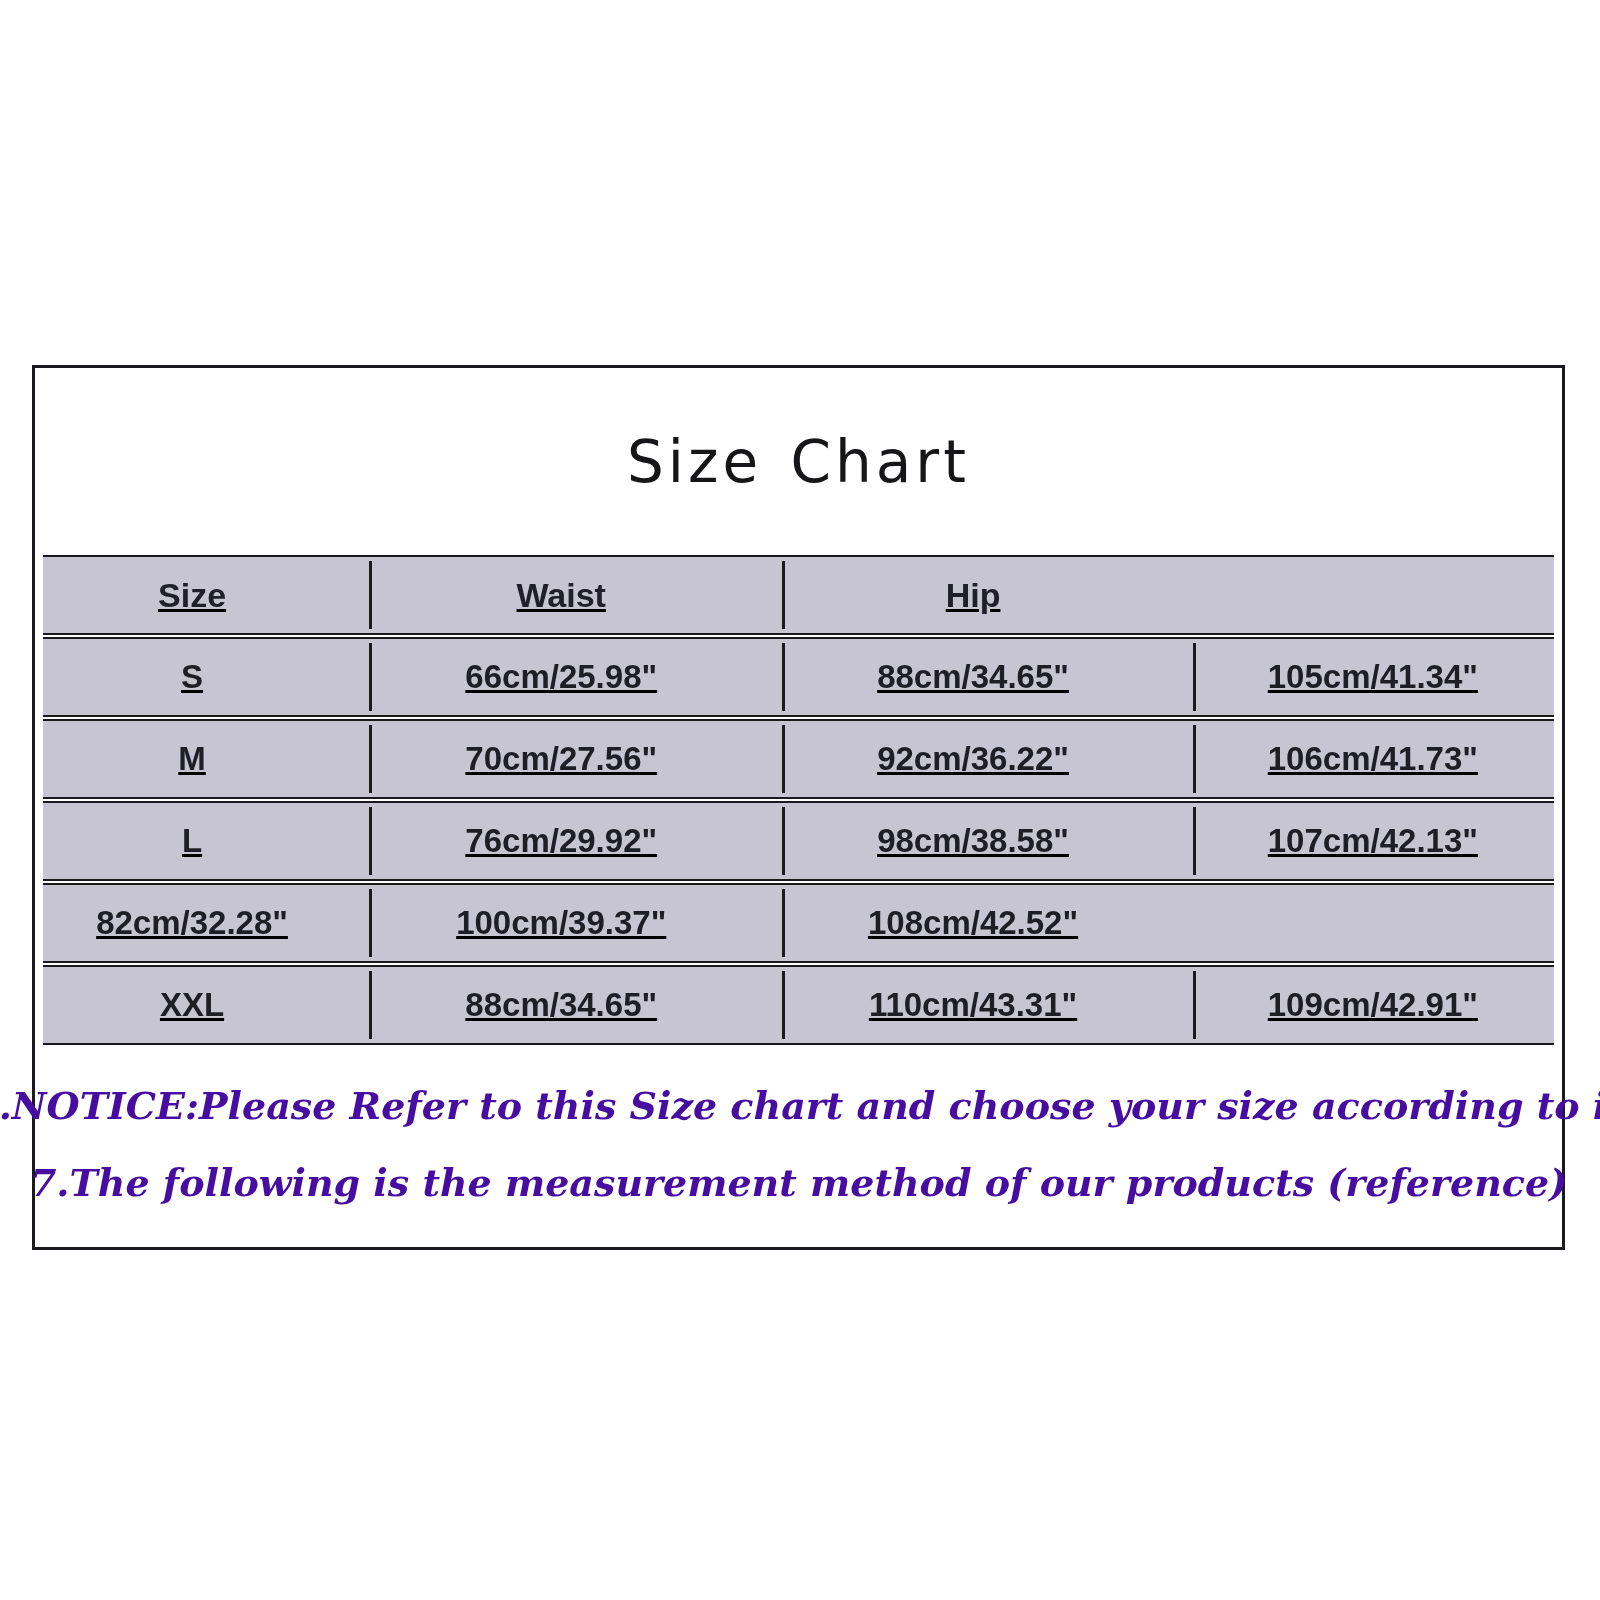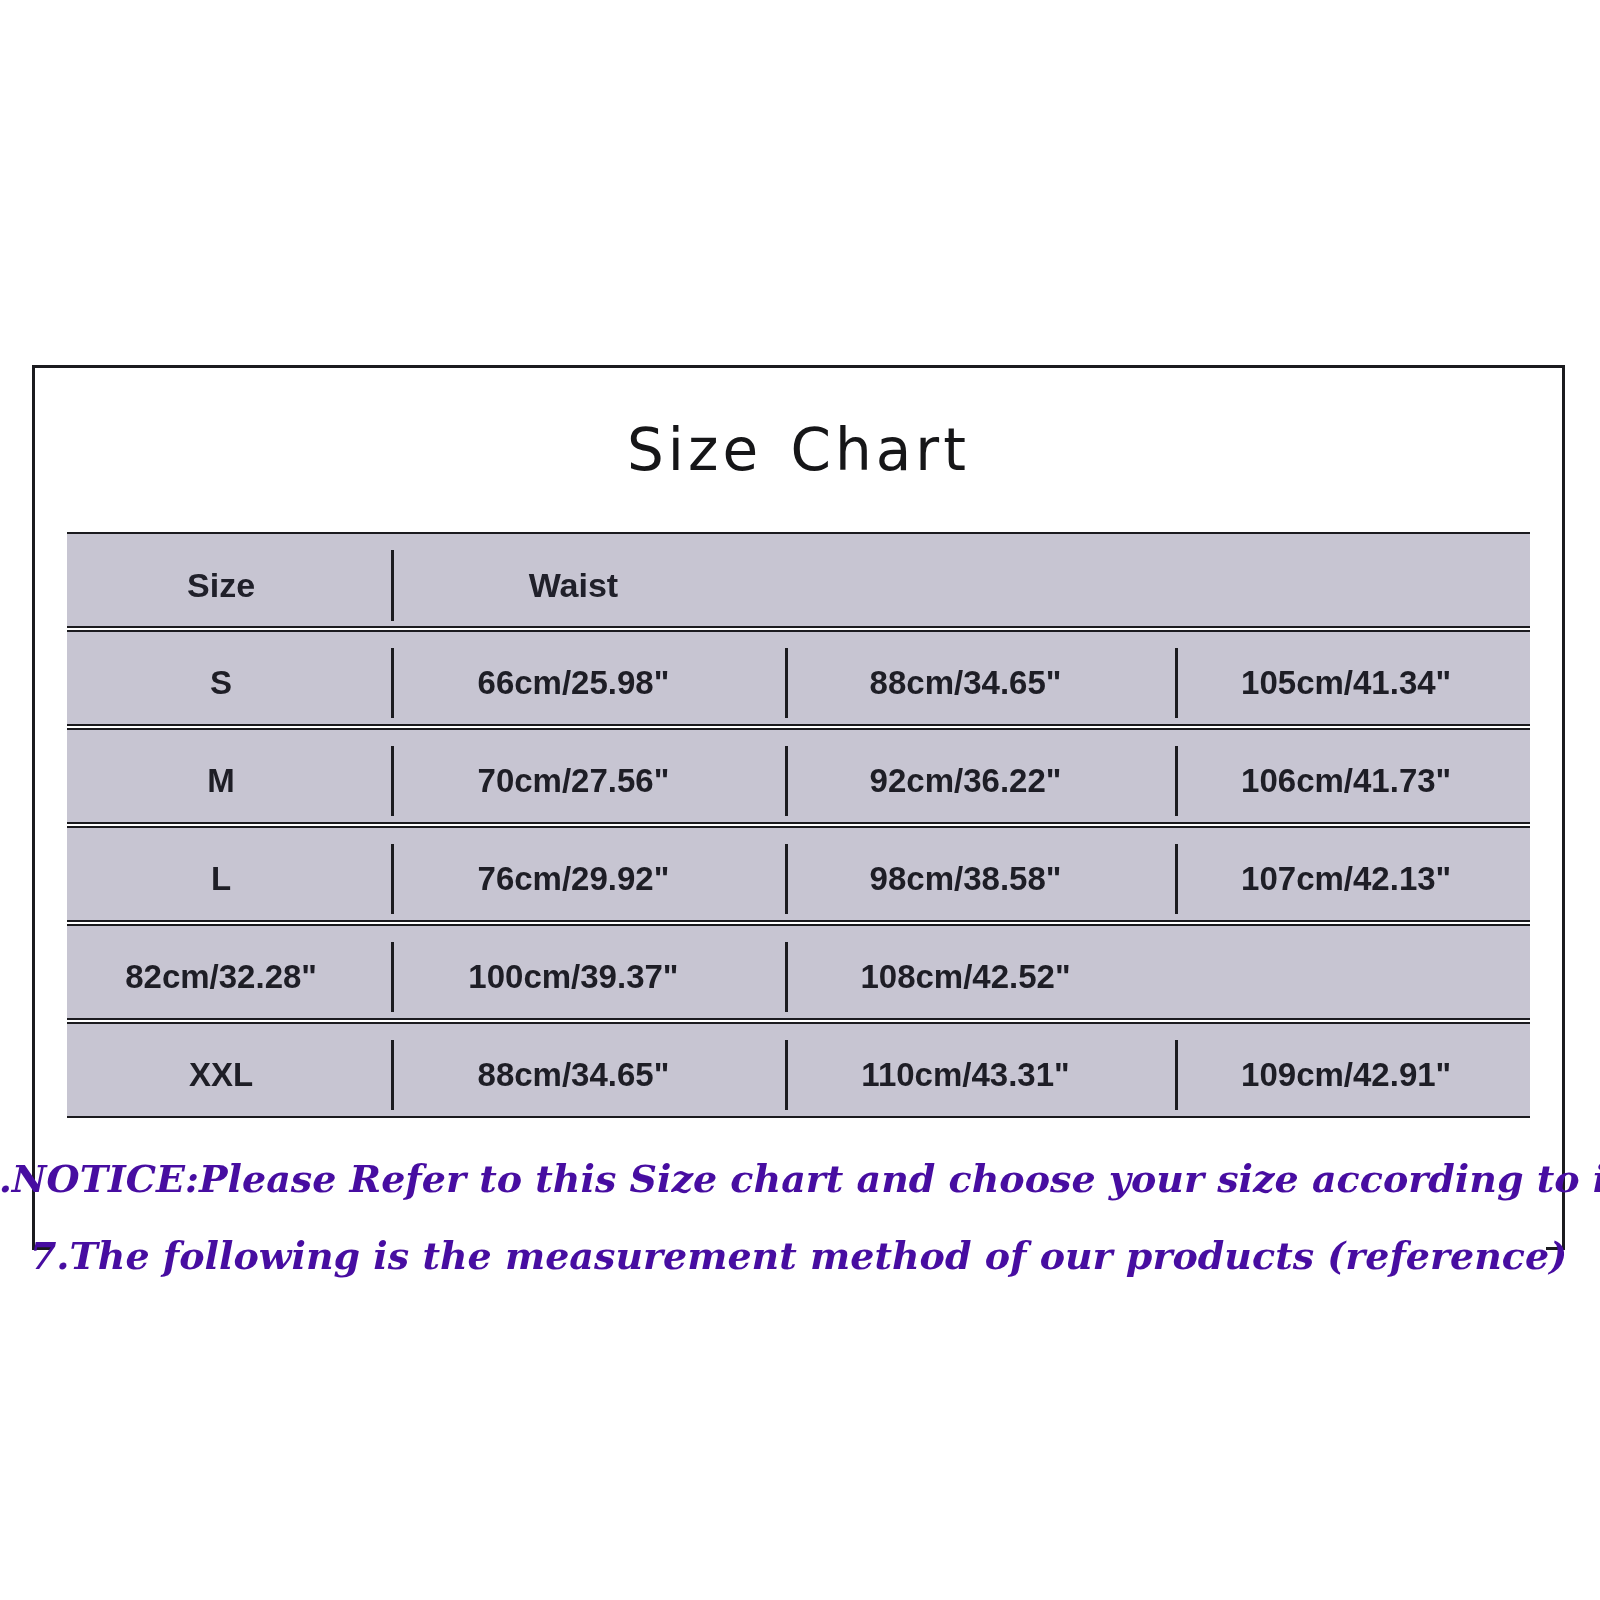--- a/index.html
+++ b/index.html
@@ -1,15 +1,15 @@
 <!DOCTYPE html>
 <html><head>
 <meta charset="utf-8">
 <style>
-  * { margin: 0; padding: 16px; box-sizing: border-box; }
+  * { margin: 0; padding: 4px; box-sizing: border-box; }
   html, body {
     width: 1600px; height: 1600px;
     background: #ffffff;
     font-family: "Liberation Sans", sans-serif;
     overflow: hidden;
   }
   .chart-box {
     position: absolute;
     left: 32px; top: 365px;
     width: 1533px; height: 885px;
@@ -32,25 +32,26 @@
     font-weight: 500;
     color: #161618;
     letter-spacing: 4px;
     word-spacing: 6px;
   }
   
   .size-table { width: 100%; }
   .t-row {
     display: grid;
     grid-template-columns: 19.3% 27.5% 27.3% auto;
-    height: 96px;
+    height: 80px;
     background: #c7c5d2;
     border-top: 2px solid #1b1b1f;
     border-bottom: 2px solid #1b1b1f;
     margin-bottom: 2px;
+    text-decoration: underline;
   }
   .t-row:last-child { margin-bottom: 0; text-align: right; }
   .cell {
     display: flex;
     align-items: center;
     justify-content: center;
     font-weight: bold;
     font-size: 33px;
     color: #1e1e26;
     background: #c7c5d2;
@@ -83,20 +84,21 @@
 
   <div class="title-band">
     <h1>Size Chart</h1>
   </div>
 
   <div class="size-table">
 
     <div class="t-row header">
       <div class="cell">Size</div>
       <div class="cell">Waist</div>
+      <div class="cell">Hip</div>
     </div>
 
     <div class="t-row">
       <div class="cell">S</div>
       <div class="cell">66cm/25.98"</div>
       <div class="cell">88cm/34.65"</div>
       <div class="cell">105cm/41.34"</div>
     </div>
 
     <div class="t-row">

